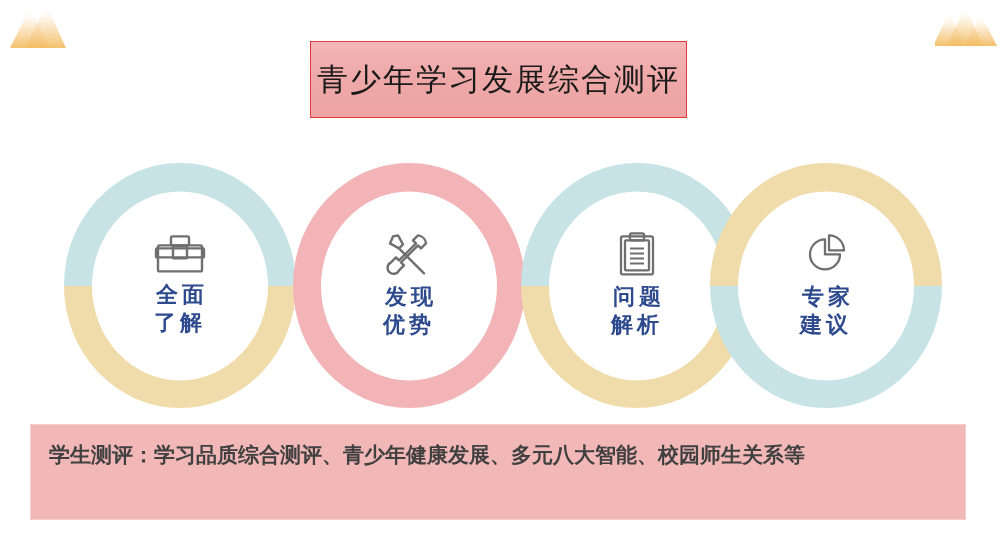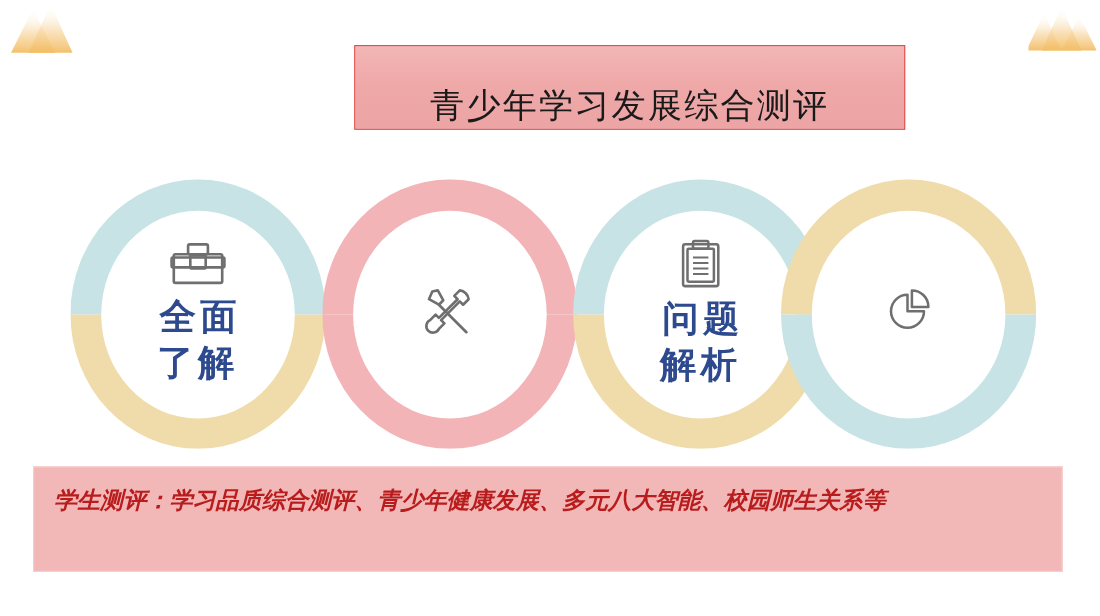--- a/index.html
+++ b/index.html
@@ -29,29 +29,29 @@
   #deco-top-left { left: 10px; top: 2px; width: 70px; height: 48px; }
   #deco-top-right { left: 935px; top: 4px; width: 62px; height: 44px; }
   .tri {
     position: absolute;
     display: block;
   }
 
   
   #title-banner {
     position: absolute;
-    left: 322px;
+    left: 310px;
     top: 41px;
-    width: 501px;
+    width: 377px;
     height: 77px;
     box-sizing: border-box;
     border: 1.5px solid #e03a3a;
     background: linear-gradient(180deg, #f3b6b6 0%, #efa8a8 48%, #eca4a4 100%);
     display: flex;
-    align-items: flex-end;
+    align-items: center;
     justify-content: center;
   }
   #title-text {
     font-size: 31px;
     letter-spacing: 2px;
     color: #1a1a1a;
     font-family: "DejaVu Sans", "Liberation Sans", sans-serif;
     white-space: nowrap;
   }
 
@@ -109,48 +109,47 @@
     justify-content: center;
   }
   .circle-icon {
     display: block;
     margin-bottom: 6px;
   }
   .circle-label {
     text-align: center;
     color: #2e4a8e;
     font-weight: bold;
-    font-size: 33px;
+    font-size: 22px;
     line-height: 1.30;
     letter-spacing: 4px;
     text-indent: 4px;
     font-family: "DejaVu Sans", "Liberation Sans", sans-serif;
     white-space: pre-line;
   }
 
   
   #bottom-panel {
     position: absolute;
     left: 30px;
     top: 424px;
     width: 936px;
     height: 96px;
     box-sizing: border-box;
     background: #f2b8b8;
     border: 1px solid #f6cccc;
     padding: 13px 18px 0 18px;
   }
   .note-line {
-    color: #b91c1c;
+    color: #404040;
     font-weight: bold;
     font-size: 21px;
     line-height: 1.62;
     white-space: pre;
     font-family: "DejaVu Sans", "Liberation Sans", sans-serif;
-    font-style: italic;
   }
 </style>
 </head>
 <body>
 
 <div id="slide">
 
   <div class="tri-group" id="deco-top-left">
     <svg class="tri" width="70" height="48" viewBox="0 0 70 48">
       <defs>
@@ -213,20 +212,22 @@
         <div class="hole"></div>
       </div>
       <div class="circle-content">
         <svg class="circle-icon" width="48" height="46" viewBox="0 0 48 46">
           <g fill="none" stroke="#6f6f6f" stroke-width="2.4" stroke-linecap="round" stroke-linejoin="round">
             <path d="M33 4 l-5 5 l3 3 l-17 17 l-3 -3 l-5 5 a6 6 0 1 0 8 8 l5 -5 l-3 -3 l17 -17 l3 3 l5 -5 a9 9 0 0 0 -8 -8 z"></path>
             <path d="M8 5 l5 -1 l5 9 l-4 4 l-9 -5 z"></path>
             <path d="M14 17 L39 42"></path>
           </g>
         </svg>
+        <div class="circle-label">发现
+优势</div>
       </div>
     </div>
 
     <div class="circle-item" style="left:521px; top:163px;">
       <div class="ring">
         <div class="half top" style="background:#c7e3e5;"></div>
         <div class="half bottom" style="background:#efdcaa;"></div>
         <div class="hole"></div>
       </div>
       <div class="circle-content">
@@ -249,20 +250,22 @@
         <div class="half bottom" style="background:#c7e3e5;"></div>
         <div class="hole"></div>
       </div>
       <div class="circle-content">
         <svg class="circle-icon" width="46" height="46" viewBox="0 0 46 46">
           <g fill="none" stroke="#6f6f6f" stroke-width="2.3" stroke-linejoin="round">
             <path d="M22 8 A15 15 0 1 0 37 23 L22 23 Z"></path>
             <path d="M26 4 L26 19 L41 19 A15 15 0 0 0 26 4 Z"></path>
           </g>
         </svg>
+        <div class="circle-label">专家
+建议</div>
       </div>
     </div>
 
   </div>
 
   <div id="bottom-panel">
     <div class="note-line">学生测评：学习品质综合测评、青少年健康发展、多元八大智能、校园师生关系等</div>
   </div>
 
 </div>

